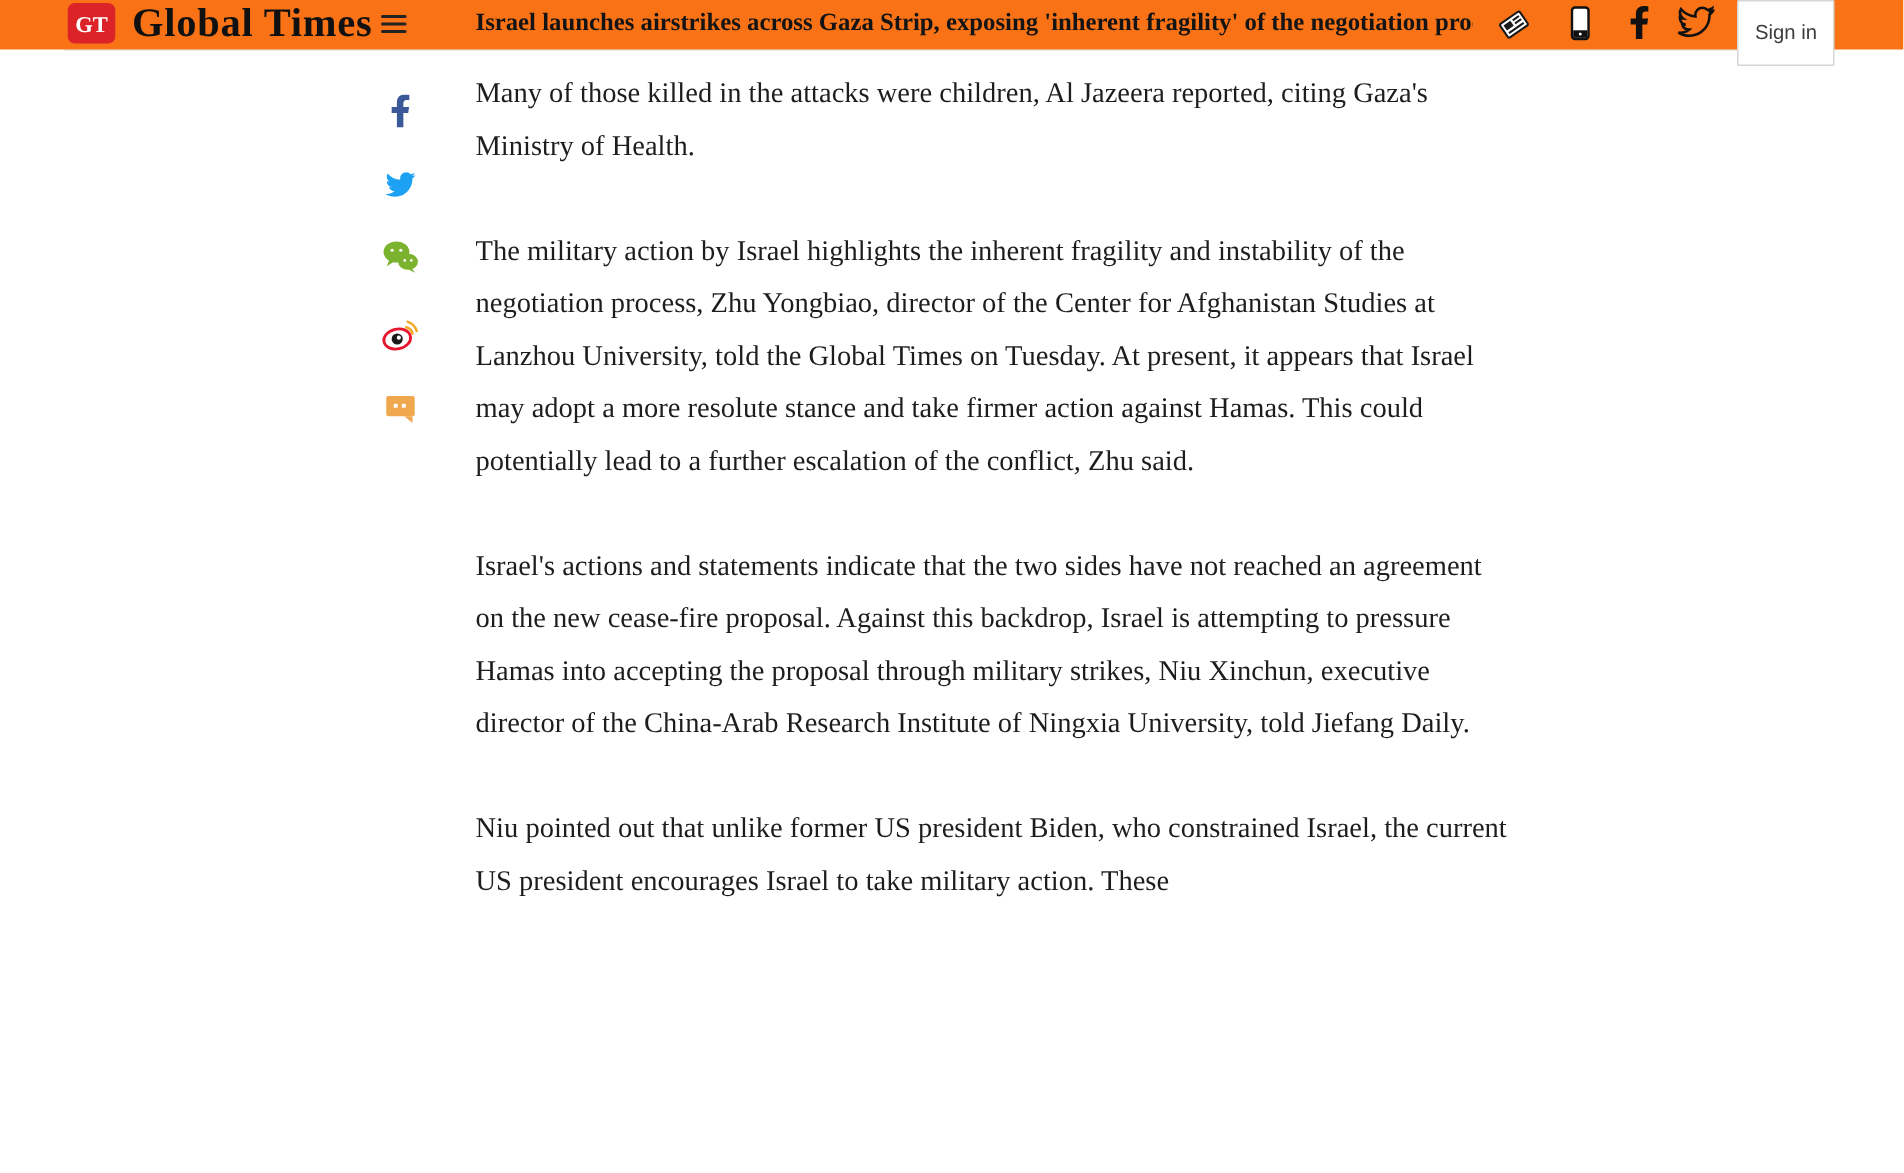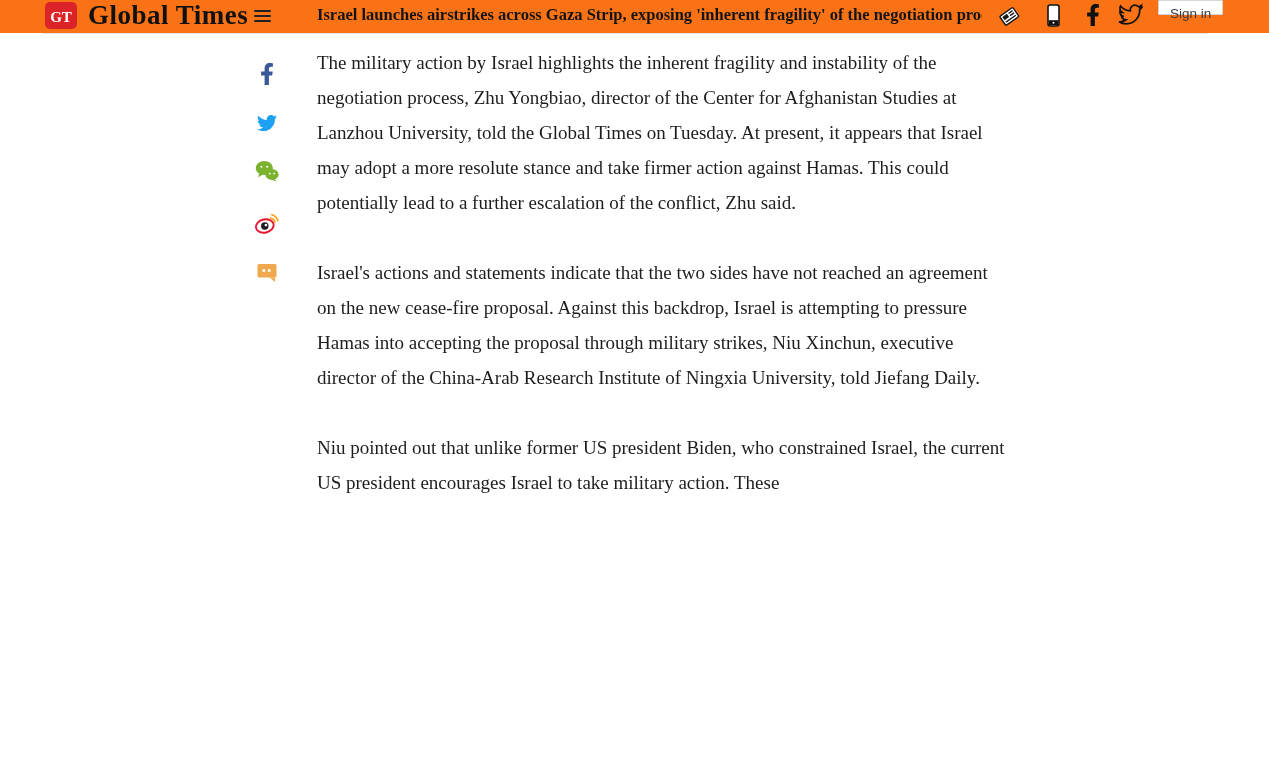--- a/index.html
+++ b/index.html
@@ -26,21 +26,21 @@
     position: absolute; left: 317px; top: 0; width: 665px; height: 32px; line-height: 30px;
     font-family: "Liberation Serif", serif; font-weight: 700; font-size: 16.5px; color: #141414;
     white-space: nowrap; overflow: hidden;
   }
   .hdr-icon { position: absolute; top: 3px; cursor: pointer; }
   .hdr-icon.newspaper { left: 996px; }
   .hdr-icon.mobile    { left: 1041px; }
   .hdr-icon.facebook  { left: 1083px; top: 4px; }
   .hdr-icon.twitter   { left: 1118px; }
   .signin-btn {
-    position: absolute; left: 1158px; top: 0; height: 15px; padding: 0 11px;
+    position: absolute; left: 1158px; top: 0; height: 44px; padding: 0 11px;
     background: #fff; border: 1px solid #d6d6d6; border-radius: 1px;
     font-family: "Liberation Sans", sans-serif; font-size: 13.5px; color: #3c3c3c;
     line-height: 26px; cursor: pointer; white-space: nowrap;
   }
   .header-divider { position: absolute; top: 33px; left: 43px; width: 1165px; height: 1px; background: #e6e6e6; }
 
   
   .share-rail { position: absolute; left: 254px; top: 33px; width: 26px; }
   .share-icon { position: absolute; left: 0; width: 26px; text-align: center; cursor: pointer; }
   .share-icon.fb  { top: 30px; }
@@ -148,18 +148,19 @@
       <g>
         <rect x="2" y="3" width="19" height="13.5" rx="1.5" fill="#F0A84F"></rect>
         <polygon points="14,16.5 19.5,21 19.5,16.5" fill="#F0A84F"></polygon>
         <rect x="7" y="8.2" width="2.6" height="2.6" fill="#ffffff"></rect>
         <rect x="12.4" y="8.2" width="2.6" height="2.6" fill="#ffffff"></rect>
       </g>
     </svg>
   </div>
 
   <div class="article">
+    <p>Many of those killed in the attacks were children, Al Jazeera reported, citing Gaza's Ministry of Health.</p>
     <p>The military action by Israel highlights the inherent fragility and instability of the negotiation process, Zhu Yongbiao, director of the Center for Afghanistan Studies at Lanzhou University, told the Global Times on Tuesday. At present, it appears that Israel may adopt a more resolute stance and take firmer action against Hamas. This could potentially lead to a further escalation of the conflict, Zhu said.</p>
     <p>Israel's actions and statements indicate that the two sides have not reached an agreement on the new cease-fire proposal. Against this backdrop, Israel is attempting to pressure Hamas into accepting the proposal through military strikes, Niu Xinchun, executive director of the China-Arab Research Institute of Ningxia University, told Jiefang Daily.</p>
     <p>Niu pointed out that unlike former US president Biden, who constrained Israel, the current US president encourages Israel to take military action. These</p>
   </div>
 
 </div>
 
 </body></html>

